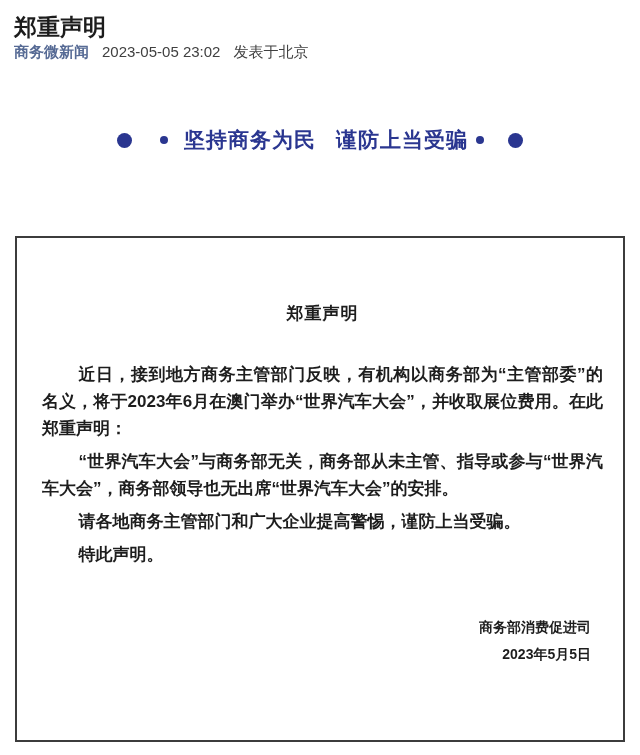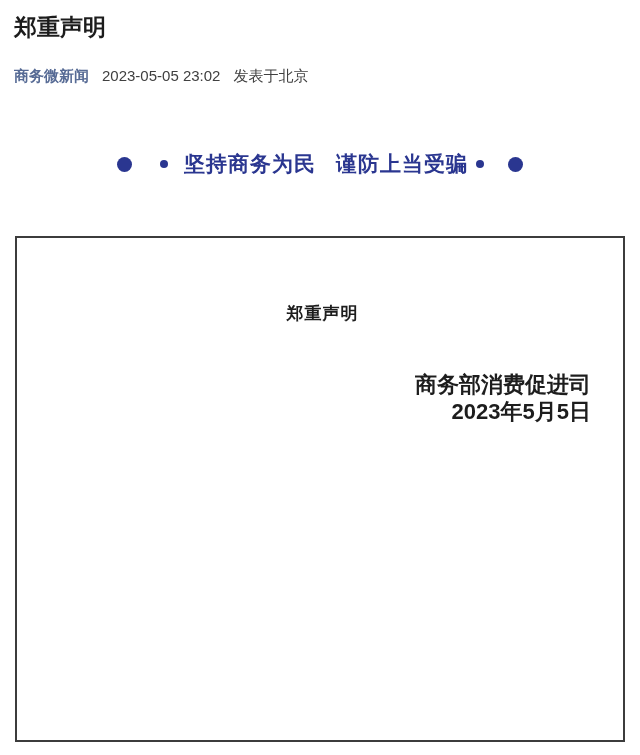--- a/index.html
+++ b/index.html
@@ -16,21 +16,21 @@
 
   
   .article-header { padding: 12px 14px 0 14px; }
   .page-title {
     font-size: 23px;
     font-weight: bold;
     color: #1c1c1c;
     line-height: 30px;
   }
   .meta-row {
-    margin-top: 24px;
+    margin-top: 0;
     display: flex;
     align-items: flex-end;
     gap: 13px;
     font-size: 15px;
     line-height: 20px;
     white-space: nowrap;
   }
   .account-name { color: #576b95; font-weight: 600; cursor: pointer; }
   .meta-gray { color: #404040; }
 
@@ -91,21 +91,21 @@
     color: #1d1d1d;
     margin-bottom: 6px;
     text-align: justify;
   }
   .statement-sign {
     margin-top: 46px;
     text-align: right;
     padding-right: 12px;
   }
   .statement-sign .sig-line {
-    font-size: 22px;
+    font-size: 14px;
     font-weight: 600;
     line-height: 27px;
     color: #1d1d1d;
   }
   .statement-sign .sig-date { margin-top: 0; }
 </style>
 </head>
 <body>
 
 <div class="article-header">
@@ -127,17 +127,23 @@
   <span class="sp-10"></span>
   <span class="banner-text">谨防上当受骗</span>
   <span class="sp-8"></span>
   <span class="dot-sm"></span>
   <span class="sp-24"></span>
   <span class="dot-lg"></span>
 </div>
 
 <div class="statement-box">
   <div class="statement-heading">郑重声明</div>
+  <div class="statement-body">
+    <p>近日，接到地方商务主管部门反映，有机构以商务部为“主管部委”的名义，将于2023年6月在澳门举办“世界汽车大会”，并收取展位费用。在此郑重声明：</p>
+    <p>“世界汽车大会”与商务部无关，商务部从未主管、指导或参与“世界汽车大会”，商务部领导也无出席“世界汽车大会”的安排。</p>
+    <p>请各地商务主管部门和广大企业提高警惕，谨防上当受骗。</p>
+    <p>特此声明。</p>
+  </div>
   <div class="statement-sign">
     <div class="sig-line">商务部消费促进司</div>
     <div class="sig-line sig-date">2023年5月5日</div>
   </div>
 </div>
 
 </body></html>

